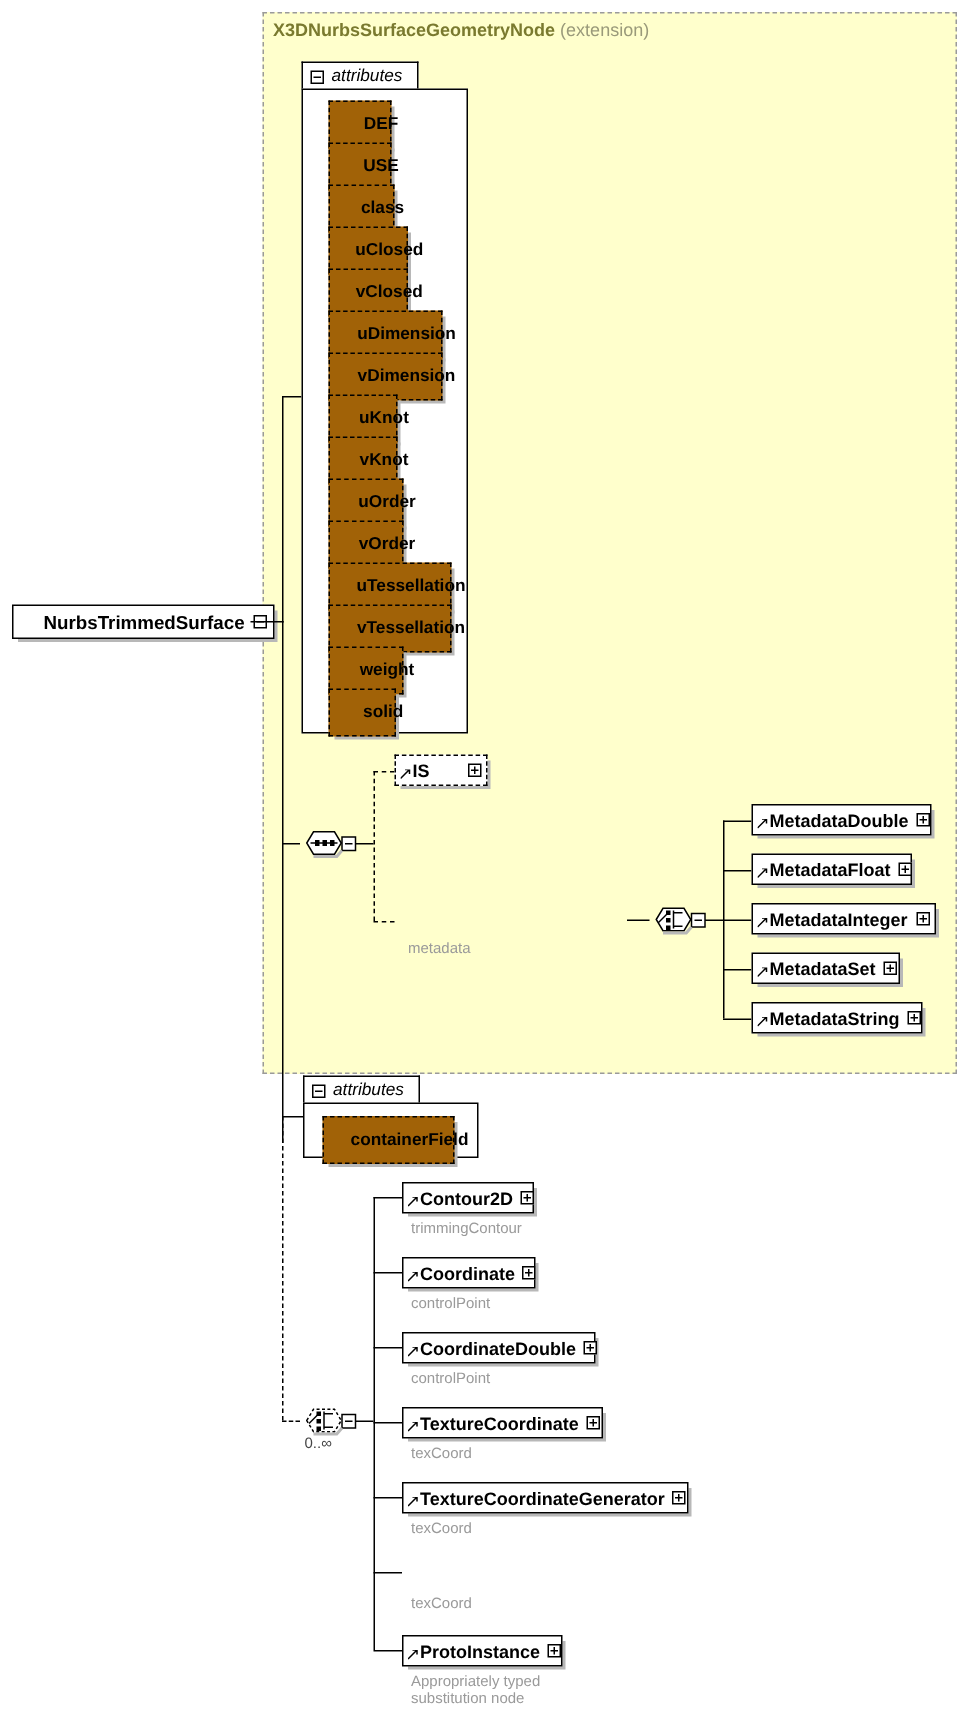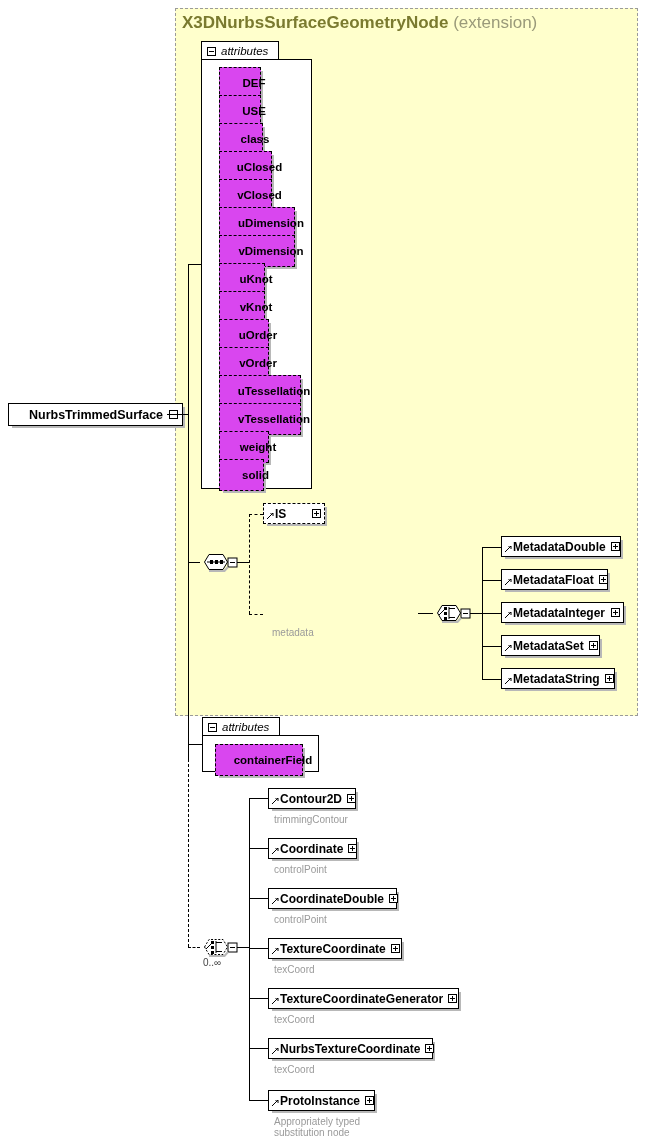--- a/index.html
+++ b/index.html
@@ -17,21 +17,21 @@
   }
 
   
   .ext-panel {
     position: absolute;
     border: 1px dashed #9a9a9a;
     background: #ffffcc;
   }
   .ext-title {
     position: absolute;
-    font-size: 17px;
+    font-size: 12px;
     font-weight: bold;
     color: #7a7a2f;
     white-space: nowrap;
   }
   .ext-title .ext-kind {
     font-weight: normal;
     color: #9a9a7a;
   }
 
   
@@ -74,21 +74,21 @@
     position: absolute;
     top: 1px; bottom: 1px; left: 3px;
     width: 1px; background: #000;
   }
 
   
   .attr {
     position: absolute;
     height: 32px;
     border: 1px dashed #000000;
-    background: #d946ef;
+    background: #a16207;
     display: flex;
     align-items: center;
     justify-content: center;
     font-size: 11.5px;
     font-weight: bold;
     color: #000;
     box-shadow: 3px 3px 0 -1px #b8b8b8;
     white-space: nowrap;
     padding-left: 28px;
   }
@@ -438,29 +438,20 @@
     <span class="arrow">
       <svg width="7" height="7" viewBox="0 0 7 7">
           <path d="M0 6 L6 0 M3 0 L6 0 L6 3" stroke="#000" stroke-width="1" fill="none"></path>
         </svg>
     </span>
     <span class="ename">TextureCoordinateGenerator</span>
     <span class="pm plus" style="margin-left:auto;"></span>
   </div>
   <div class="cap" style="left:274px; top:1014px;">texCoord</div>
 
-  <div class="elem" style="left:268px; top:1038px; width:165px;">
-    <span class="arrow">
-      <svg width="7" height="7" viewBox="0 0 7 7">
-          <path d="M0 6 L6 0 M3 0 L6 0 L6 3" stroke="#000" stroke-width="1" fill="none"></path>
-        </svg>
-    </span>
-    <span class="ename">NurbsTextureCoordinate</span>
-    <span class="pm plus" style="margin-left:auto;"></span>
-  </div>
   <div class="cap" style="left:274px; top:1064px;">texCoord</div>
 
   <div class="elem" style="left:268px; top:1090px; width:107px;text-align:right;">
     <span class="arrow">
       <svg width="7" height="7" viewBox="0 0 7 7">
           <path d="M0 6 L6 0 M3 0 L6 0 L6 3" stroke="#000" stroke-width="1" fill="none"></path>
         </svg>
     </span>
     <span class="ename">ProtoInstance</span>
     <span class="pm plus" style="margin-left:auto;"></span>

